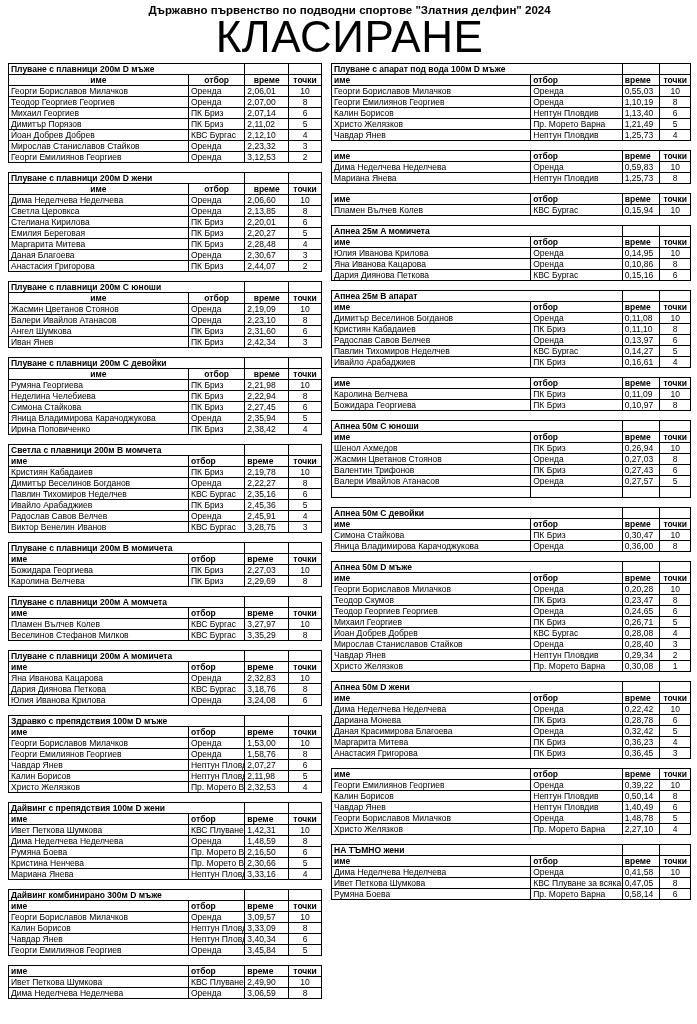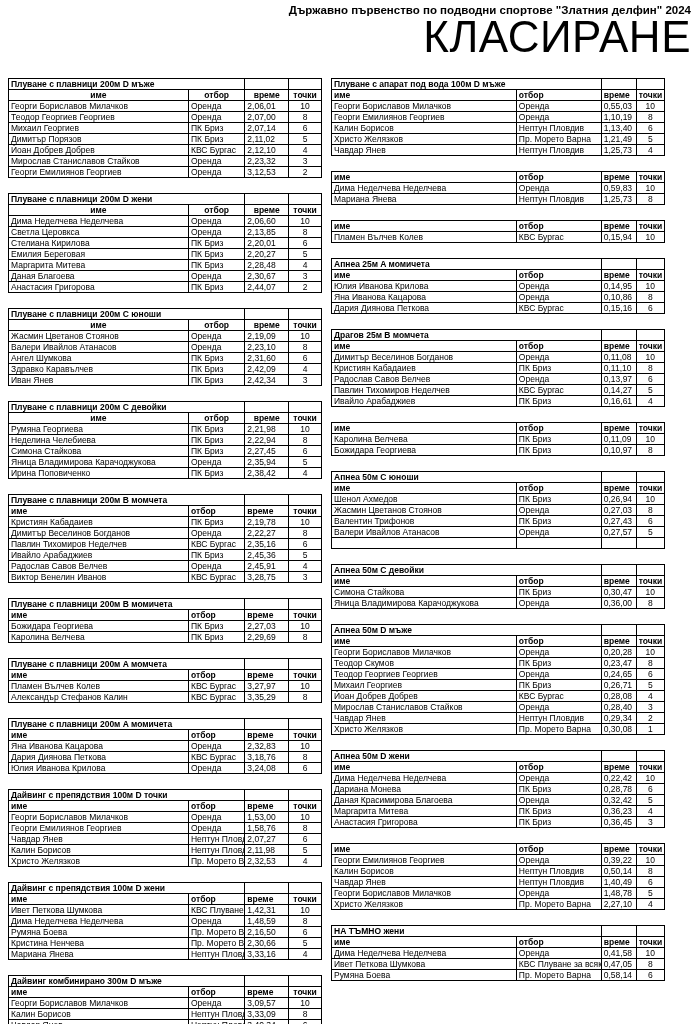--- a/index.html
+++ b/index.html
@@ -1,25 +1,25 @@
 <!DOCTYPE html>
 <html lang="bg"><head>
 <meta charset="utf-8">
 <style>
   html,body{margin:0;padding:0;background:#fff;color:#000;}
   body{width:697px;font-family:"Liberation Sans",sans-serif;-webkit-font-smoothing:antialiased;}
   .page{width:697px;min-height:1024px;box-sizing:border-box;padding:3px 6px 0 8px;}
-  .page-header{text-align:right;}
+  .page-header{text-align:center;}
   .doc-title{font-size:11.5px;font-weight:bold;margin:0;line-height:14px;}
   .doc-subtitle{font-size:44px;font-weight:normal;margin:0 0 6px 0;line-height:40px;letter-spacing:0.5px;}
   .cols{display:flex;align-items:flex-start;gap:9px;}
   .col{flex:none;}
   .col-left{width:314px;}
-  .col-right{width:334px;}
-  table.results{border-collapse:collapse;width:100%;table-layout:fixed;margin:15px 0 9px 0;border:1.5px solid #000;}
+  .col-right{width:360px;}
+  table.results{border-collapse:collapse;width:100%;table-layout:fixed;margin:0 0 9px 0;border:1.5px solid #000;}
   table.results td{border:1px solid #000;font-size:8.5px;height:10px;line-height:10px;padding:0 2px;overflow:hidden;white-space:nowrap;vertical-align:middle;}
   td.ttl{font-weight:bold;}
   tr.hdr td{font-weight:bold;}
   tr.hdr.ctr td{text-align:center;}
   td.pts{text-align:center;}
   
   .col-left  col.c1{width:57.5%;} .col-left  col.c2{width:18%;}  .col-left  col.c3{width:14%;}   .col-left  col.c4{width:10.5%;}
   .col-right col.c1{width:55.5%;} .col-right col.c2{width:25.5%;}.col-right col.c3{width:10.5%;} .col-right col.c4{width:8.5%;}
 </style>
 </head>
@@ -189,26 +189,20 @@
               <td>2,23,10</td>
               <td class="pts">8</td>
             </tr>
             <tr>
               <td>Ангел Шумкова</td>
               <td>ПК Бриз</td>
               <td>2,31,60</td>
               <td class="pts">6</td>
             </tr>
             <tr>
-              <td>Здравко Каравълчев</td>
-              <td>ПК Бриз</td>
-              <td>2,42,09</td>
-              <td class="pts">4</td>
-            </tr>
-            <tr>
               <td>Иван Янев</td>
               <td>ПК Бриз</td>
               <td>2,42,34</td>
               <td class="pts">3</td>
             </tr>
           </tbody>
         </table>
         <table class="results">
           <colgroup>
             <col class="c1">
@@ -262,21 +256,21 @@
         </table>
         <table class="results">
           <colgroup>
             <col class="c1">
             <col class="c2">
             <col class="c3">
             <col class="c4">
           </colgroup>
           <tbody>
             <tr>
-              <td colspan="2" class="ttl">Плуване с плавници 200м B момчета</td>
+              <td colspan="2" class="ttl">Светла с плавници 200м B момчета</td>
               <td></td>
               <td></td>
             </tr>
             <tr class="hdr">
               <td>име</td>
               <td>отбор</td>
               <td>време</td>
               <td class="pts">точки</td>
             </tr>
             <tr>
@@ -369,21 +363,21 @@
               <td>време</td>
               <td class="pts">точки</td>
             </tr>
             <tr>
               <td>Пламен Вълчев Колев</td>
               <td>КВС Бургас</td>
               <td>3,27,97</td>
               <td class="pts">10</td>
             </tr>
             <tr>
-              <td>Александър Стефанов Калин</td>
+              <td>Веселинов Стефанов Милков</td>
               <td>КВС Бургас</td>
               <td>3,35,29</td>
               <td class="pts">8</td>
             </tr>
           </tbody>
         </table>
         <table class="results">
           <colgroup>
             <col class="c1">
             <col class="c2">
@@ -424,21 +418,21 @@
         </table>
         <table class="results">
           <colgroup>
             <col class="c1">
             <col class="c2">
             <col class="c3">
             <col class="c4">
           </colgroup>
           <tbody>
             <tr>
-              <td colspan="2" class="ttl">Дайвинг с препядствия 100м D точки</td>
+              <td colspan="2" class="ttl">Здравко с препядствия 100м D мъже</td>
               <td></td>
               <td></td>
             </tr>
             <tr class="hdr">
               <td>име</td>
               <td>отбор</td>
               <td>време</td>
               <td class="pts">точки</td>
             </tr>
             <tr>
@@ -741,21 +735,21 @@
         </table>
         <table class="results">
           <colgroup>
             <col class="c1">
             <col class="c2">
             <col class="c3">
             <col class="c4">
           </colgroup>
           <tbody>
             <tr>
-              <td colspan="2" class="ttl">Драгов 25м B момчета</td>
+              <td colspan="2" class="ttl">Апнеа 25м B апарат</td>
               <td></td>
               <td></td>
             </tr>
             <tr class="hdr">
               <td>име</td>
               <td>отбор</td>
               <td>време</td>
               <td class="pts">точки</td>
             </tr>
             <tr>

